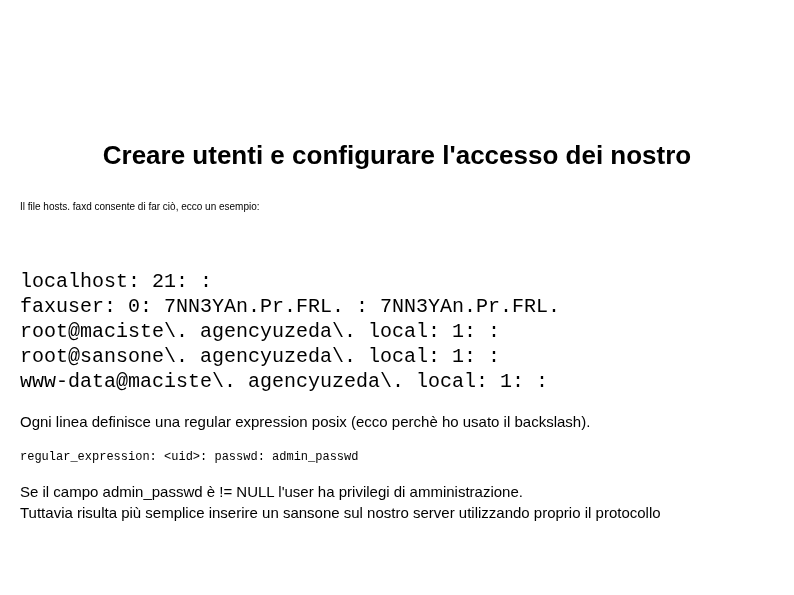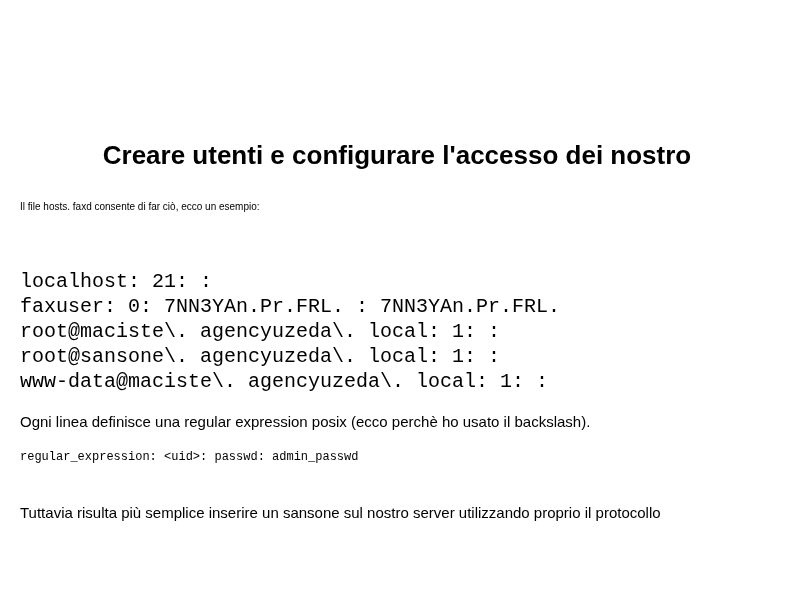--- a/index.html
+++ b/index.html
@@ -59,17 +59,17 @@
 <span>www-data@maciste\. agencyuzeda\. local: 1: :</span>
 </div>
 
   <div class="para">
     <span>Ogni linea definisce una regular expression posix (ecco perchè ho usato il backslash).</span><br>
   </div>
 
   <div class="schema">regular_expression: &lt;uid&gt;: passwd: admin_passwd</div>
 
   <div class="para">
-    <br>
+    <span>Se il campo admin_passwd è != NULL l'user ha privilegi di amministrazione.</span><br>
     <span>Tuttavia risulta più semplice inserire un sansone sul nostro server utilizzando proprio il protocollo</span><br>
   </div>
 
 </div>
 
 </body></html>

